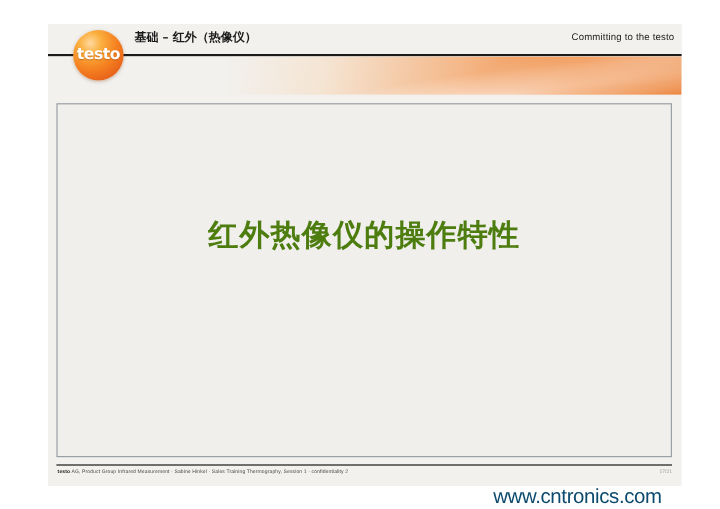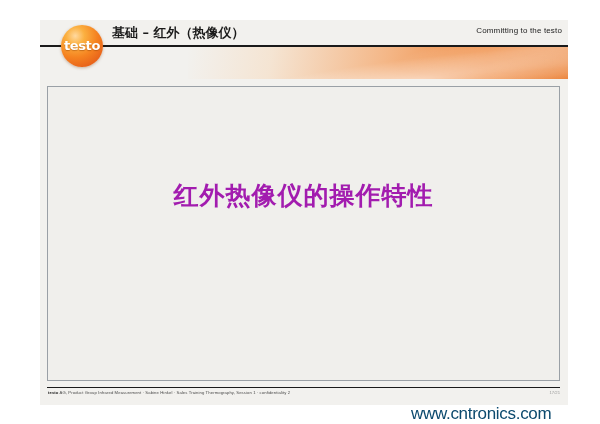--- a/index.html
+++ b/index.html
@@ -120,21 +120,21 @@
       radial-gradient(ellipse at 30% 60%, rgba(255,255,255,0.55) 0%, rgba(255,255,255,0) 45%),
       radial-gradient(ellipse at 62% 30%, rgba(255,248,235,0.5) 0%, rgba(255,255,255,0) 40%),
       radial-gradient(ellipse at 85% 70%, rgba(255,235,200,0.45) 0%, rgba(255,255,255,0) 42%);
     transform: rotate(-7deg);
   }
   .slide-title {
     position: absolute;
     left: 72px;
     top: 4px;
     font-family: "DejaVu Serif", "Liberation Serif", serif;
-    font-size: 13px;
+    font-size: 10px;
     font-weight: bold;
     color: #1a1a1a;
     white-space: nowrap;
     z-index: 4;
   }
 
   
   .content-box {
     position: absolute;
     left: 7px;
@@ -147,21 +147,21 @@
   }
   .headline {
     position: absolute;
     left: 0;
     top: 92px;
     width: 100%;
     text-align: center;
     font-family: "DejaVu Serif", "Liberation Serif", serif;
     font-size: 25px;
     font-weight: bold;
-    color: #a21caf;
+    color: #4d7c0f;
     letter-spacing: 1px;
     white-space: nowrap;
   }
 
   
   .footer-rule {
     position: absolute;
     left: 7px;
     top: 367px;
     width: 513px;

